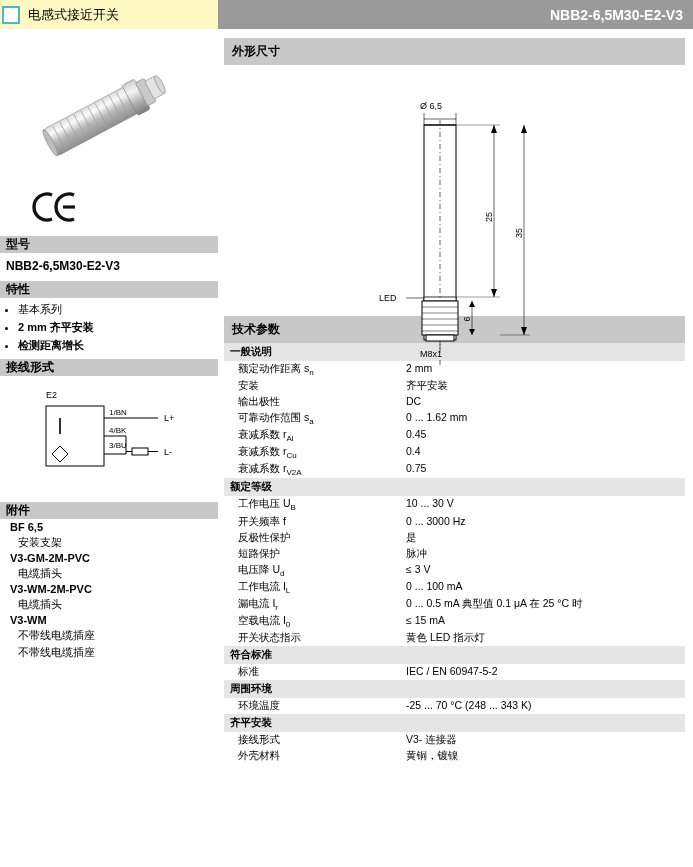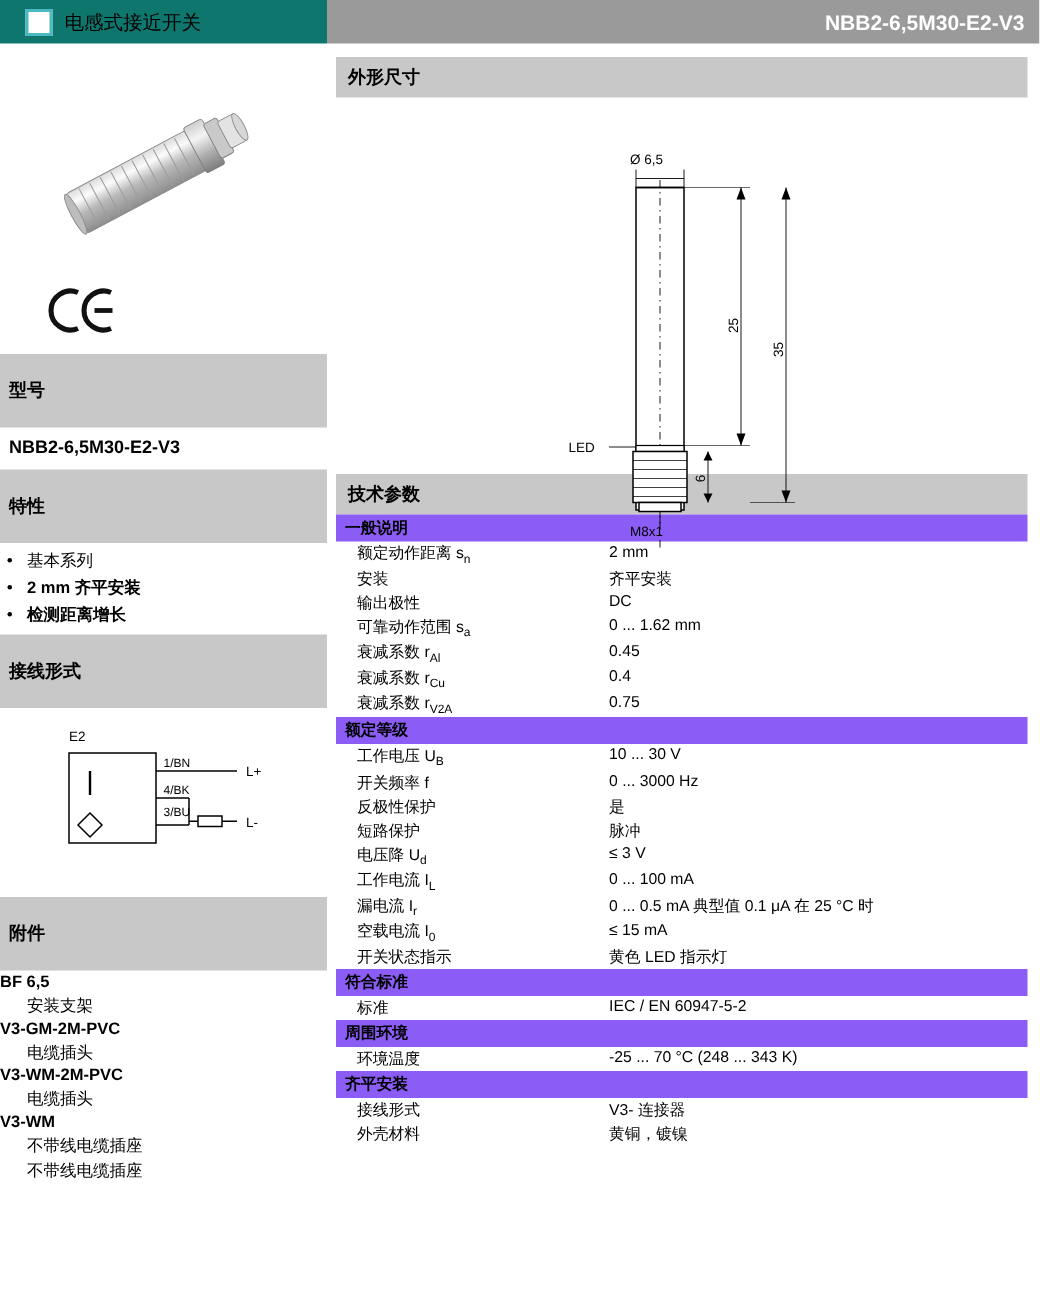--- a/index.html
+++ b/index.html
@@ -16,24 +16,24 @@
   }
   
   .header {
     height: 30px;
     display: flex;
     align-items: stretch;
     border-bottom: 1px solid #ffffff;
   }
   .header-left {
     width: 218px;
-    background: #0f766e;
+    background: #fef9c3;
     display: flex;
     align-items: center;
-    padding-left: 17px;
+    padding-left: 2px;
     gap: 8px;
   }
   .logo-box {
     width: 18px; height: 18px;
     border: 2px solid #4bb9c4;
     background: #ffffff;
   }
   .header-title {
     font-size: 13px;
     color: #000;
@@ -70,21 +70,21 @@
   }
   .ce-mark {
     text-align: left;
     padding-left: 30px;
     height: 40px;
   }
   .section-bar {
     background: #c8c8c8;
     font-weight: bold;
     font-size: 12px;
-    padding: 16px 6px;
+    padding: 0 6px;
     margin-top: 6px;
   }
   .left-text {
     padding: 6px 6px 2px 6px;
     font-size: 11px;
   }
   .model-name { font-weight: bold; font-size: 12px; }
   ul.feature-list {
     margin: 4px 0 4px 0;
     padding-left: 18px;
@@ -92,21 +92,21 @@
   ul.feature-list li {
     margin-bottom: 3px;
     font-size: 11px;
   }
   ul.feature-list li.bold { font-weight: bold; }
   .wiring-diagram {
     padding: 10px 6px 6px 6px;
     height: 120px;
   }
   .acc-item { font-size: 11px; margin: 2px 18px; }
-  .acc-bold { font-weight: bold; font-size: 11px; margin: 2px 0; }
+  .acc-bold { font-weight: bold; font-size: 11px; margin: 2px 10px; }
   
   .panel-title {
     background: #c8c8c8;
     font-weight: bold;
     font-size: 12px;
     padding: 5px 8px;
   }
   .drawing-area {
     height: 251px;
     position: relative;
@@ -118,21 +118,21 @@
     font-size: 10.5px;
   }
   .spec-table td {
     padding: 1px 2px;
     vertical-align: top;
   }
   .spec-table td.label { width: 180px; padding-left: 14px; }
   .spec-table td.value { }
   .group-row td {
     font-weight: bold;
-    background: #8b5cf6;
+    background: #e5e5e5;
     padding: 2px 18px 2px 6px;
   }
   .sub { font-size: 8px; vertical-align: sub; }
 </style>
 </head>
 <body>
 
 <div class="header">
   <div class="header-left">
     <div class="logo-box"></div>

